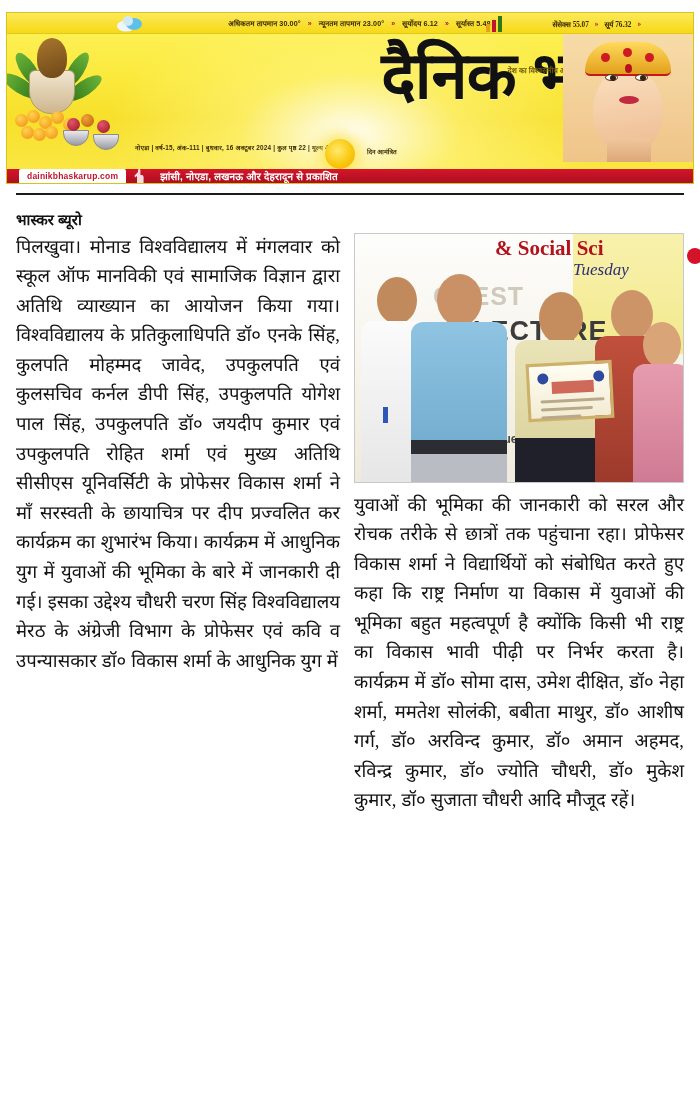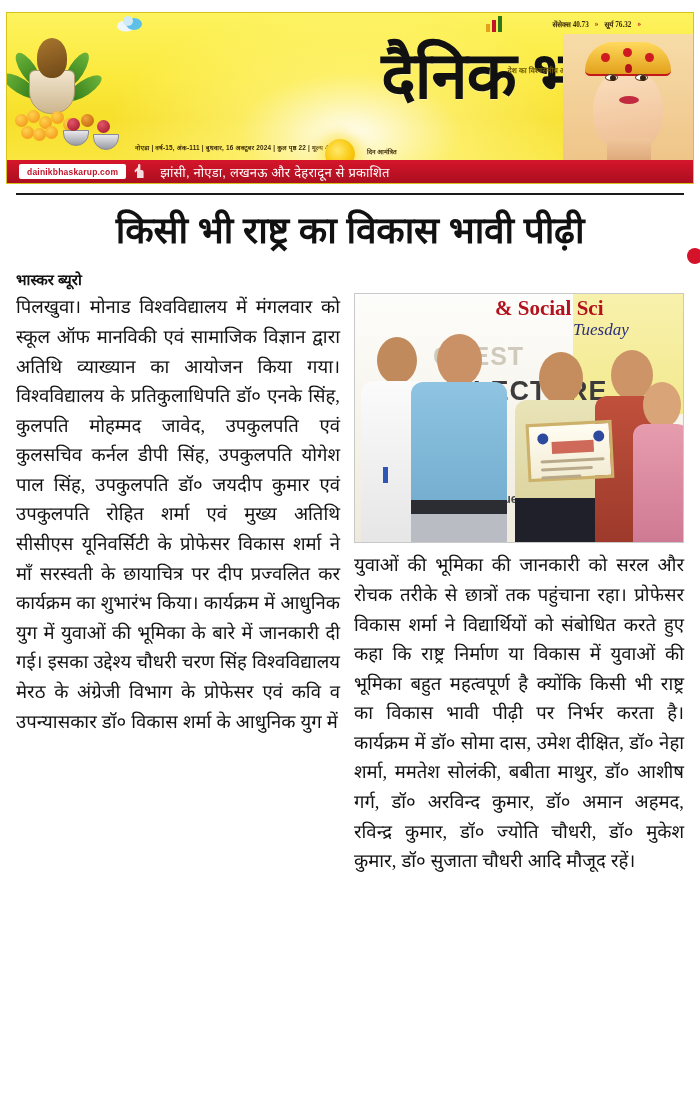--- a/index.html
+++ b/index.html
@@ -132,32 +132,32 @@
   .devi-pupil { position: absolute; width: 6px; height: 6px; border-radius: 50%; background: #3a2210; top: 41px; }
   .devi-bindi { position: absolute; left: 62px; top: 30px; width: 7px; height: 9px;
                 border-radius: 50%; background: #b5121b; }
   .devi-lips { position: absolute; left: 56px; top: 62px; width: 20px; height: 8px;
                border-radius: 50%; background: #c22a3f; }
   .devi-neck { position: absolute; left: 44px; top: 104px; width: 44px; height: 24px;
                background: linear-gradient(180deg,#f0c79c,#dda778); }
 
   
   .mh-strip {
-    position: absolute; left: 0; right: 0; bottom: 0; height: 23px;
+    position: absolute; left: 0; right: 0; bottom: 0; height: 14px;
     background: linear-gradient(180deg,#d6152a,#ab0f20);
     display: flex; align-items: center;
   }
   .mh-strip .site {
     margin-left: 12px; background: #fff; color: #c2142a;
     font-family: "Liberation Sans", sans-serif; font-size: 8.5px; font-weight: bold;
     padding: 2.5px 8px; border-radius: 2px; letter-spacing: .2px;
   }
   .mh-strip .editions {
     margin-left: 14px; color: #fff;
-    font-family: "Liberation Sans", sans-serif; font-size: 13px; font-weight: normal;
+    font-family: "Liberation Sans", sans-serif; font-size: 10px; font-weight: bold;
     letter-spacing: .2px;
   }
   .mh-strip .hand {
     margin-left: 6px; width: 14px; height: 15px; opacity: .95;
   }
 
   .rule-thin { height: 1.5px; background: #1a1a1a; margin: 9px 16px 0 16px; }
 
   
   .headline {
@@ -247,23 +247,33 @@
   .col-right p { }
 </style>
 </head>
 <body>
 
 <div class="page">
 
   <div class="masthead">
     <div class="mh-sunburst"></div>
 
+    <div class="ticker">
+      <span>अधिकतम तापमान 30.00°</span>
+      <span class="sep">»</span>
+      <span>न्यूनतम तापमान 23.00°</span>
+      <span class="sep">»</span>
+      <span>सूर्योदय 6.12</span>
+      <span class="sep">»</span>
+      <span>सूर्यास्त 5.48</span>
+      <span class="sep">»</span>
+    </div>
 
     <div class="ticker-right">
-      <span>सेंसेक्स 40.73</span>
+      <span>सेंसेक्स 55.07</span>
       <span class="sep" style="color:#b8131a">»</span>
       <span>सूर्य 76.32</span>
       <span class="sep" style="color:#b8131a">»</span>
     </div>
 
     <svg class="cloud-ico" viewBox="0 0 30 17">
       <ellipse cx="11" cy="11" rx="9" ry="5.5" fill="#eef5fb"></ellipse>
       <ellipse cx="19" cy="9" rx="8" ry="6" fill="#5ec0e8"></ellipse>
       <circle cx="13" cy="6" r="5" fill="#cfe9f7"></circle>
     </svg>
@@ -325,21 +335,20 @@
       <svg class="hand" viewBox="0 0 14 15">
         <path d="M5 14V7L3 8.5 2.5 6.5 6 3V1.2a1.2 1.2 0 012.4 0V6h1.2a2 2 0 012 2v6z" fill="#fff" opacity=".9"></path>
       </svg>
       <span class="editions">झांसी, नोएडा, लखनऊ और देहरादून से प्रकाशित</span>
     </div>
   </div>
 
   <div class="rule-thin"></div>
 
   <div class="headline">
-    <span class="hl-line">किसी भी राष्ट्र का विकास भावी पीढ़ी</span>
   </div>
   <div class="side-dot"></div>
 
   <div class="body-wrap">
     <div class="byline">भास्कर ब्यूरो</div>
     <div class="cols">
 
       <div class="col col-left">
         <p>पिलखुवा। मोनाड विश्वविद्यालय में मंगलवार को स्कूल ऑफ मानविकी एवं सामाजिक विज्ञान द्वारा अतिथि व्याख्यान का आयोजन किया गया। विश्वविद्यालय के प्रतिकुलाधिपति डॉ० एनके सिंह, कुलपति मोहम्मद जावेद, उपकुलपति एवं कुलसचिव कर्नल डीपी सिंह, उपकुलपति योगेश पाल सिंह, उपकुलपति डॉ० जयदीप कुमार एवं उपकुलपति रोहित शर्मा एवं मुख्य अतिथि सीसीएस यूनिवर्सिटी के प्रोफेसर विकास शर्मा ने माँ सरस्वती के छायाचित्र पर दीप प्रज्वलित कर कार्यक्रम का शुभारंभ किया। कार्यक्रम में आधुनिक युग में युवाओं की भूमिका के बारे में जानकारी दी गई। इसका उद्देश्य चौधरी चरण सिंह विश्वविद्यालय मेरठ के अंग्रेजी विभाग के प्रोफेसर एवं कवि व उपन्यासकार डॉ० विकास शर्मा के आधुनिक युग में</p>
       </div>

